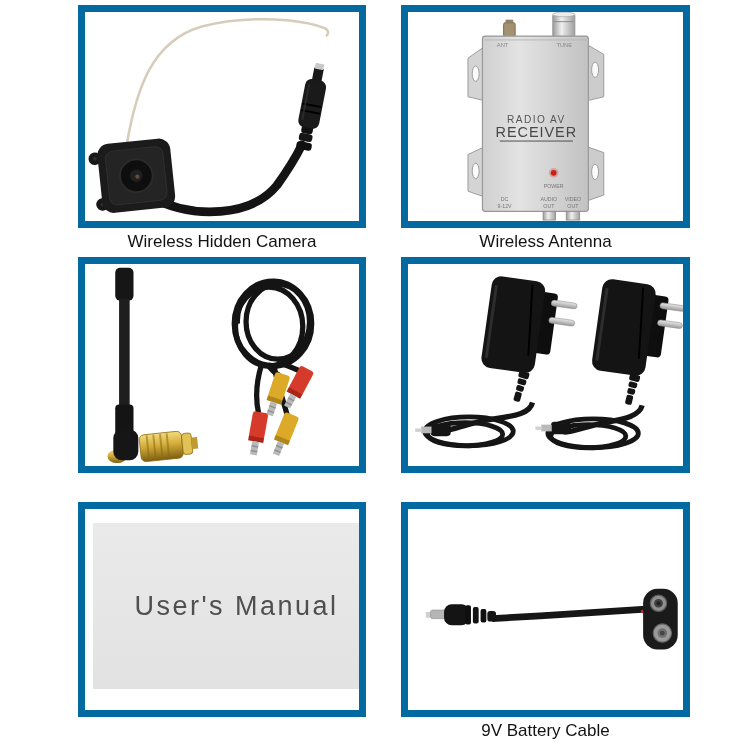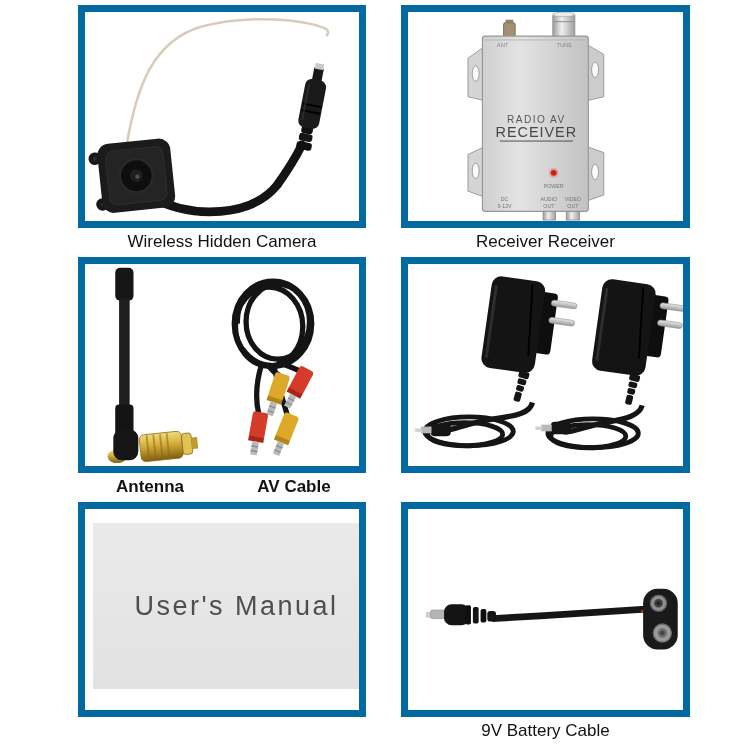--- a/index.html
+++ b/index.html
@@ -128,21 +128,21 @@
         <text x="145" y="203" text-anchor="middle" class="rx-small">OUT</text>
         <text x="170" y="196" text-anchor="middle" class="rx-small">VIDEO</text>
         <text x="170" y="203" text-anchor="middle" class="rx-small">OUT</text>
       </g>
       <g>
         <rect x="139" y="207" width="13" height="9" fill="url(#silverCyl)" stroke="#8a8a8a" stroke-width="0.8"></rect>
         <rect x="163" y="207" width="14" height="9" fill="url(#silverCyl)" stroke="#8a8a8a" stroke-width="0.8"></rect>
       </g>
     </svg>
   </div>
-  <div class="caption" id="cap-receiver">Receiver Receiver</div>
+  <div class="caption" id="cap-receiver">Wireless Antenna</div>
 
   <div class="panel" id="panel-antenna">
     <svg viewBox="0 0 282 210">
       <defs>
         <linearGradient id="goldGrad" x1="0" y1="0" x2="0" y2="1">
           <stop offset="0" stop-color="#f2dc7e"></stop>
             <stop offset="0.45" stop-color="#d4ab3a"></stop>
             <stop offset="1" stop-color="#7c5e10"></stop>
         </linearGradient>
       </defs>
@@ -199,24 +199,20 @@
         <g transform="translate(211,164) rotate(22)">
           <rect x="-8" y="-8" width="16" height="28" rx="3" fill="#dcaa28"></rect>
           <rect x="-8" y="18" width="16" height="5" fill="#b08618"></rect>
           <rect x="-3.5" y="23" width="7" height="14" fill="#b9b9b9"></rect>
           <line x1="-3.5" y1="28" x2="3.5" y2="28" stroke="#8f8f8f" stroke-width="1.5"></line>
           <line x1="-3.5" y1="33" x2="3.5" y2="33" stroke="#8f8f8f" stroke-width="1.5"></line>
         </g>
       </g>
     </svg>
   </div>
-  <div class="caption-row" id="cap-antenna-av">
-    <span class="cap-half">Antenna</span>
-    <span class="cap-half">AV Cable</span>
-  </div>
 
   <div class="panel" id="panel-power">
     <svg viewBox="0 0 283 210">
       <defs>
         <linearGradient id="pinGrad" x1="0" y1="0" x2="0" y2="1">
           <stop offset="0" stop-color="#e8e8e8"></stop>
             <stop offset="1" stop-color="#9a9a9a"></stop>
         </linearGradient>
       </defs>
 

